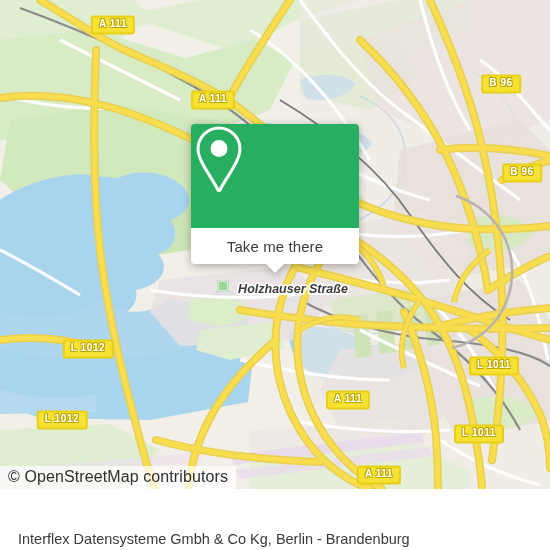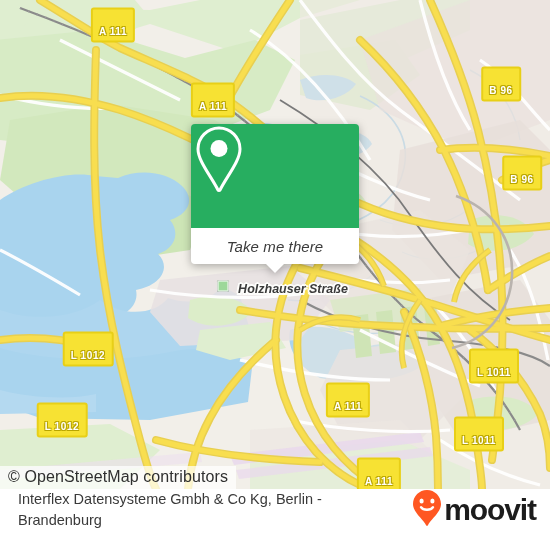--- a/index.html
+++ b/index.html
@@ -18,21 +18,21 @@
   .shield{
     position:absolute;
     background:#f7e233;
     border:2px solid #e8cf17;
     border-radius:3px;
     color:#ffffff;
     font-size:10px;
     font-weight:bold;
     letter-spacing:.6px;
     line-height:1;
-    padding:17px 6px 4px 6px;
+    padding:1px 6px 4px 6px;
     white-space:nowrap;
     text-shadow:
       -1px -1px 0 #b9a500, 1px -1px 0 #b9a500,
       -1px  1px 0 #b9a500, 1px  1px 0 #b9a500;
     transform:translate(-50%,-50%);
     box-sizing:border-box;
   }
 
   
   .street-label{
@@ -74,21 +74,21 @@
     height:104px;
     border-radius:4px 4px 0 0;
     display:flex;align-items:center;justify-content:center;
   }
   #popup-pin svg{display:block;}
   #popup-footer{
     position:relative;
     background:#ffffff;
     border-radius:0 0 4px 4px;
     height:36px;
-    display:flex;align-items:center;justify-content:center;font-style:italic;
+    display:flex;align-items:center;justify-content:center;
   }
   #popup-footer-label{
     font-size:15px;color:#3c3c3c;letter-spacing:.1px;
   }
   #popup-tail{
     position:absolute;
     left:50%;bottom:-9px;
     width:0;height:0;
     transform:translateX(-50%);
     border-left:10px solid transparent;
@@ -106,21 +106,21 @@
     color:#2f2f2f;
     letter-spacing:.1px;
   }
 
   
   #footer{
     position:absolute;
     left:0;top:489px;
     width:550px;height:61px;
     background:#ffffff;
-    display:flex;align-items:flex-start;
+    display:flex;align-items:flex-end;
     box-sizing:border-box;
     padding:0 14px 0 18px;
   }
   #footer-title{
     flex:1;
     font-size:14.5px;
     color:#3a3a3a;
     line-height:1.45;
     padding-right:12px;
   }
@@ -334,26 +334,15 @@
         <span id="popup-footer-label">Take me there</span>
         <span id="popup-tail"></span>
       </div>
     </div>
 
     <div id="attribution">© OpenStreetMap contributors</div>
   </div>
 
   <div id="footer">
     <div id="footer-title">Interflex Datensysteme Gmbh &amp; Co Kg, Berlin - Brandenburg</div>
-    <div id="footer-logo">
-      <span>
-        <svg width="30" height="38" viewBox="0 0 30 38" xmlns="http://www.w3.org/2000/svg">
-          <path d="M15 1 C7.3 1 1 7.3 1 15 C1 23.5 11.5 30.5 14.2 36.4 C14.5 37 15.5 37 15.8 36.4 C18.5 30.5 29 23.5 29 15 C29 7.3 22.7 1 15 1 Z" fill="#ff5722"></path>
-          <ellipse cx="9.6" cy="12" rx="2.1" ry="2.6" fill="#ffffff"></ellipse>
-          <ellipse cx="20.4" cy="12" rx="2.1" ry="2.6" fill="#ffffff"></ellipse>
-          <path d="M9 18.2 C11 21.6 19 21.6 21 18.2" fill="none" stroke="#ffffff" stroke-width="2.4" stroke-linecap="round"></path>
-        </svg>
-      </span>
-      <span id="moovit-wordmark">moovit</span>
-    </div>
   </div>
 
 </div>
 
 </body></html>

